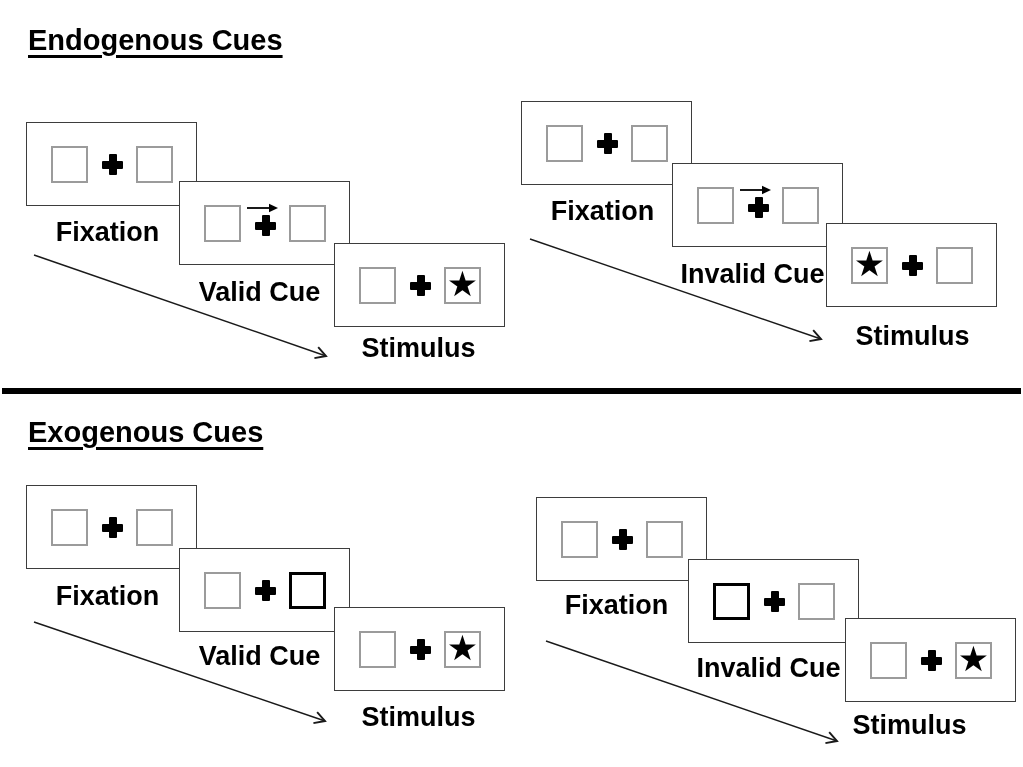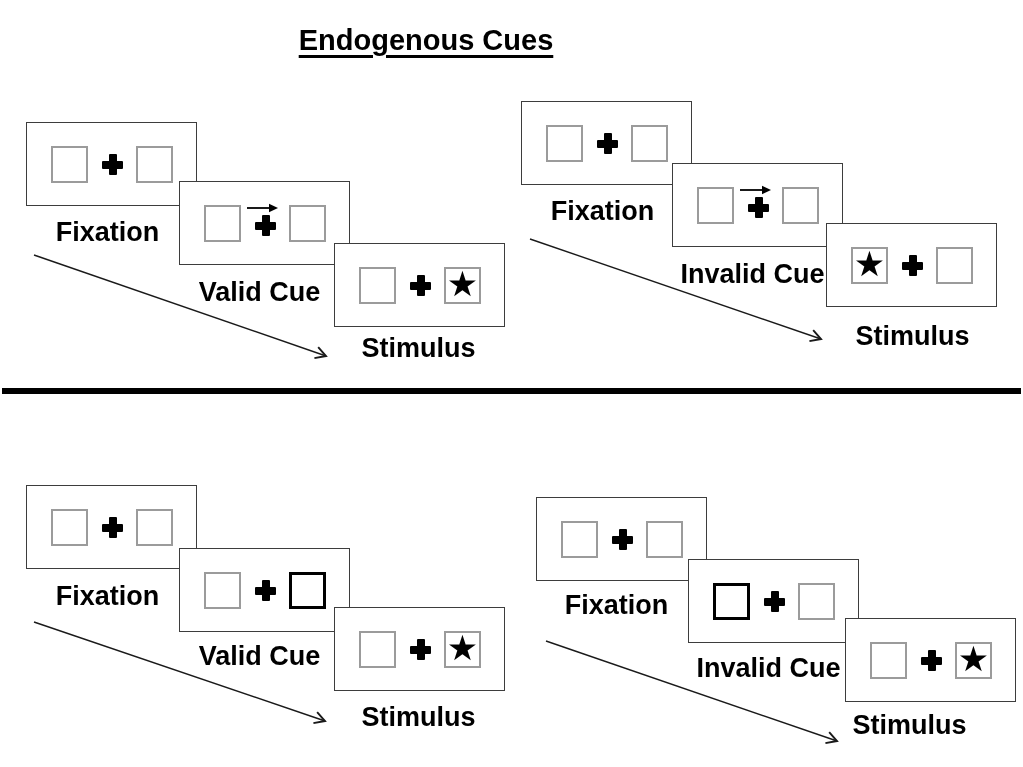--- a/index.html
+++ b/index.html
@@ -1,22 +1,22 @@
 <!DOCTYPE html>
 <html style="--ink: #000000; --panel-border: #3d3d3d; --box-border: #9b9b9b; --hl-border: #000000; --divider: #000000;"><head>
 <meta charset="utf-8">
 <style>
   html, body { margin:0; padding:0; background:#fff; }
   .stage {
     position:relative; width:1023px; height:767px; background:#fff;
     font-family:"Liberation Sans", sans-serif; overflow:hidden; color:var(--ink,#000);
   }
   .title {
-    position:absolute; left:0; width:846px; text-align:center; box-sizing:border-box;
-    padding-left:6px; font-size:29px; font-weight:bold; color:var(--ink,#000);
+    position:absolute; left:0; width:846px; box-sizing:border-box;
+    padding-left:28px; font-size:29px; font-weight:bold; color:var(--ink,#000);
     text-decoration:underline; text-decoration-thickness:3px; text-underline-offset:5px;
     letter-spacing:0px; white-space:nowrap;
   }
   .divider { position:absolute; left:2px; right:2px; height:6px; background:var(--divider,#000); }
   .panel {
     position:absolute; width:171px; height:84px; background:#fff;
     border:1.5px solid var(--panel-border,#3d3d3d); box-sizing:border-box;
   }
   .box {
     position:absolute; width:37px; height:37px; top:23px; background:#fff;
@@ -47,20 +47,21 @@
   }
   .arrows { position:absolute; left:0; top:0; pointer-events:none; }
 </style>
 </head>
 <body>
 
 <div class="stage">
 
   <div class="title" style="top:24px">Endogenous Cues</div>
   <div class="divider" style="top:388px"></div>
+  <div class="title" style="top:416px">Exogenous Cues</div>
 
   <div>
     <div class="panel" style="left:26px;top:122px">
       <div class="box l"></div>
       <div class="plus"></div>
       <div class="box r"></div>
     </div>
     <div class="plabel" style="left:22px;top:217px">Fixation</div>
 
     <div class="panel arrowcue" style="left:179px;top:181px">

